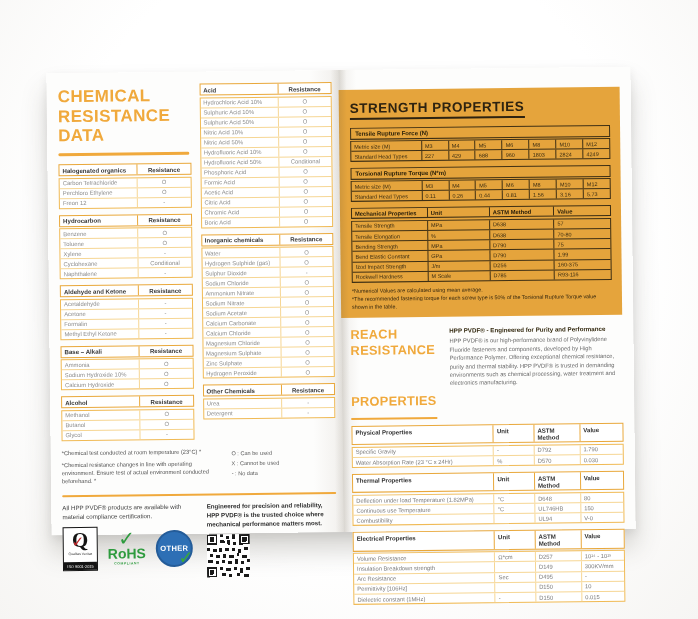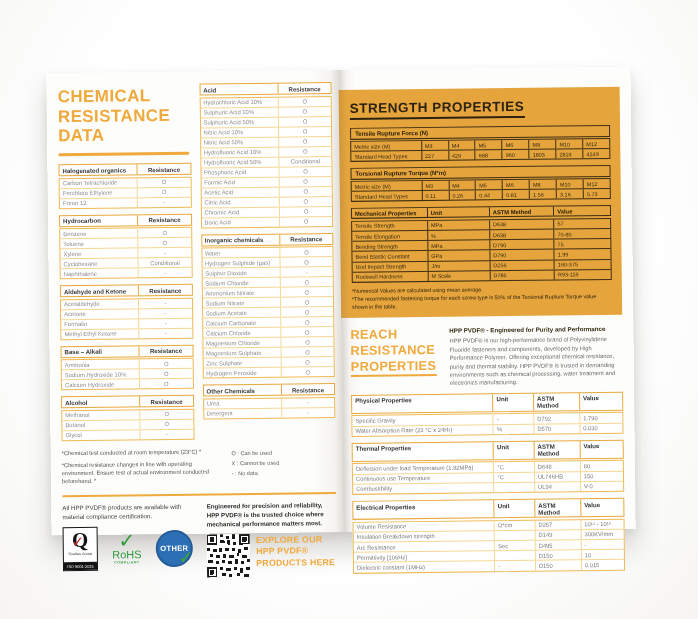--- a/index.html
+++ b/index.html
@@ -48,21 +48,21 @@
   .b-iso{width:33px;height:42px;border:1.6px solid #141414;background:#fff;position:relative;
          display:flex;flex-direction:column;align-items:center;}
   .iso-q{font-family:"Liberation Serif","DejaVu Serif",serif;font-size:21px;font-weight:bold;
          color:#141414;line-height:1;margin-top:2px;}
   .iso-check{position:absolute;top:5px;left:8px;color:#C3272B;font-size:15px;font-weight:bold;}
   .iso-cap{font-size:3.4px;color:#333;margin-top:1px;white-space:nowrap;}
   .iso-bar{margin-top:auto;background:#141414;color:#fff;font-size:3.9px;width:100%;
            text-align:center;padding:1.5px 0;}
   .b-rohs{width:40px;height:42px;display:flex;flex-direction:column;align-items:center;justify-content:center;}
   .rohs-check{color:#2E9B3E;font-size:20px;font-weight:bold;line-height:.75;}
-  .rohs-label{color:#2E9B3E;font-weight:normal;font-size:11px;line-height:1.1;}
+  .rohs-label{color:#2E9B3E;font-weight:bold;font-size:14px;line-height:1.1;}
   .rohs-sub{color:#2E9B3E;font-size:3.4px;letter-spacing:.6px;font-weight:bold;}
   .b-reach{width:37px;height:37px;border-radius:50%;background:#2D6FB5;color:#fff;position:relative;
            display:flex;align-items:center;justify-content:center;font-weight:bold;font-size:7.6px;
            letter-spacing:.3px;border:2px solid #245C99;box-sizing:border-box;}
   .reach-check{position:absolute;right:-3px;bottom:-4px;color:#3BAA35;font-size:18px;font-weight:bold;}
   .promo{font-size:6.2px;font-weight:bold;color:#2e2e2e;line-height:1.45;margin:0;}
   .qr-row{display:flex;gap:6px;margin-top:5px;align-items:flex-start;}
   .qr{width:43px;height:43px;flex:0 0 auto;}
   .explore{font-size:8.8px;font-weight:bold;color:#F0A93C;line-height:1.28;letter-spacing:.2px;margin-top:1px;}
 
@@ -87,21 +87,21 @@
   .ptable.dark .prow.head{border:1px solid #3E2F14;color:#241B09;font-size:5.8px;}
   .ptable.dark .pbody{border:1px solid #3E2F14;}
   .ptable.dark .pbody .prow + .prow{border-top:1px solid #3E2F14;}
   .ptable.dark .pcell + .pcell{border-left:1px solid #3E2F14;}
   .ptable.dark .c0{width:29%;}.ptable.dark .c1{width:24%;}.ptable.dark .c2{width:25%;}.ptable.dark .c3{flex:1;}
   .orange-fn{font-size:5.4px;color:#33260F;line-height:1.5;margin:4px 0 0;}
 
   .other-section{padding:9px 5px 0 9px;}
   .other-head{display:grid;grid-template-columns:90px 1fr;column-gap:9px;margin-bottom:6px;}
   .other-title{font-size:12.8px;font-weight:bold;color:#F0A93C;line-height:1.22;letter-spacing:.3px;}
-  .other-title .u{display:inline-block;border-bottom:2px solid #F0A93C;padding-bottom:1px;}
+  .other-title .u{display:inline-block;border-bottom:2px solid #F0A93C;padding-bottom:9px;margin-top:35px;}
   .other-sub{font-size:6.2px;font-weight:bold;color:#33290f;margin:1px 0 3px;}
   .other-desc{font-size:5.8px;color:#6b6b6b;line-height:1.45;margin:0;}
   .ptable.light{font-size:5.8px;color:#7a7a7a;}
   .ptable.light .prow.head{border:1.2px solid #E9A83B;color:#333;font-size:6.1px;background:#fff;}
   .ptable.light .prow.head .pcell + .pcell{border-left:1.2px solid #E9A83B;}
   .ptable.light .pbody{border:1.1px solid #F0BA55;background:#fff;}
   .ptable.light .pbody .prow + .prow{border-top:1px solid #F6D694;}
   .ptable.light .pbody .pcell + .pcell{border-left:1px solid #F6D694;}
   .ptable.light .c0{width:52%;}.ptable.light .c1{width:15%;}.ptable.light .c2{width:17%;}.ptable.light .c3{flex:1;}
 </style>
@@ -453,21 +453,20 @@
                   <rect x="13" y="23" width="3" height="2"></rect>
                   <rect x="18" y="22" width="2" height="2"></rect>
                 <rect x="22" y="23" width="2" height="3"></rect>
                   <rect x="26" y="22" width="3" height="2"></rect>
                   <rect x="10" y="26" width="3" height="2"></rect>
                 <rect x="15" y="27" width="2" height="2"></rect>
                   <rect x="20" y="26" width="2" height="2"></rect>
                   <rect x="25" y="27" width="3" height="2"></rect>
               </g>
             </svg>
-            <div class="explore">EXPLORE OUR HPP PVDF® PRODUCTS HERE</div>
           </div>
         </div>
       </div>
     </div>
 
     <div class="page page-right">
       <div class="strength-block">
         <div class="strength-title">STRENGTH PROPERTIES</div>
         <div>
             <div class="band">Tensile Rupture Force (N)</div>

